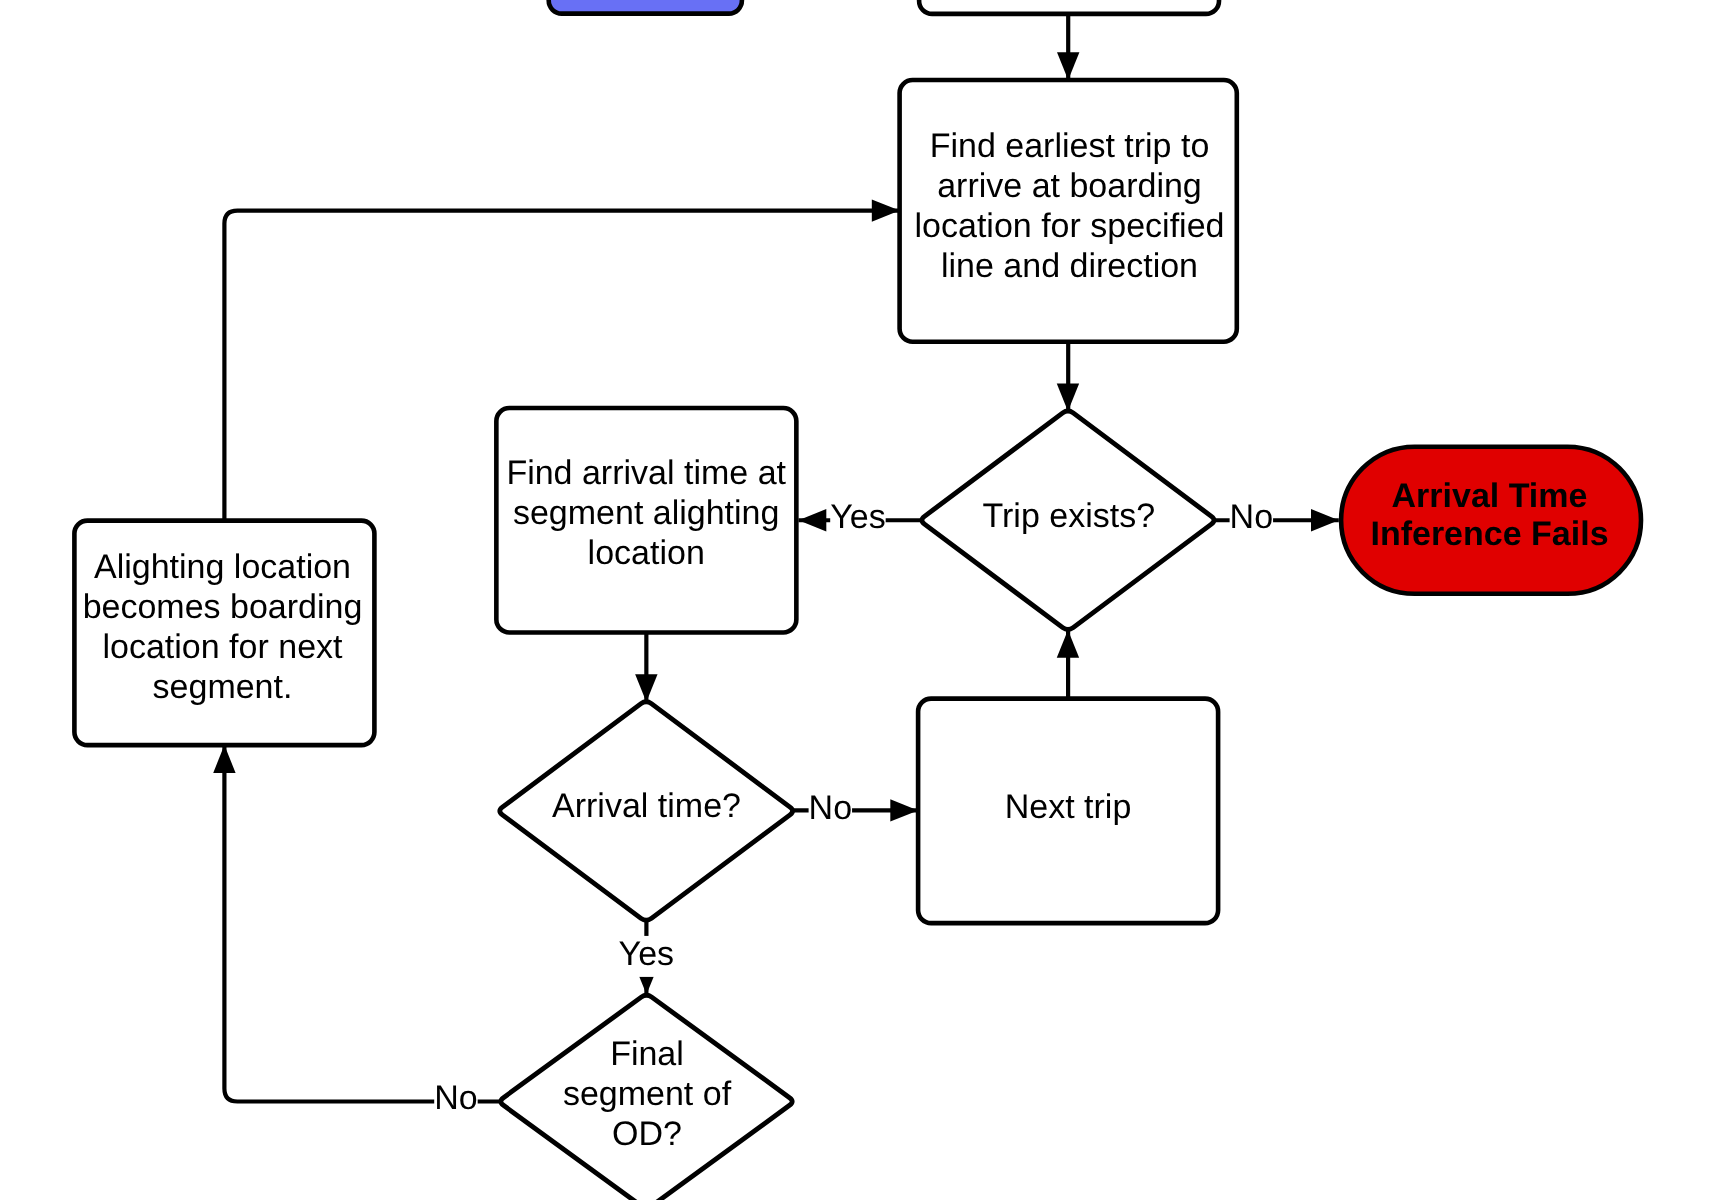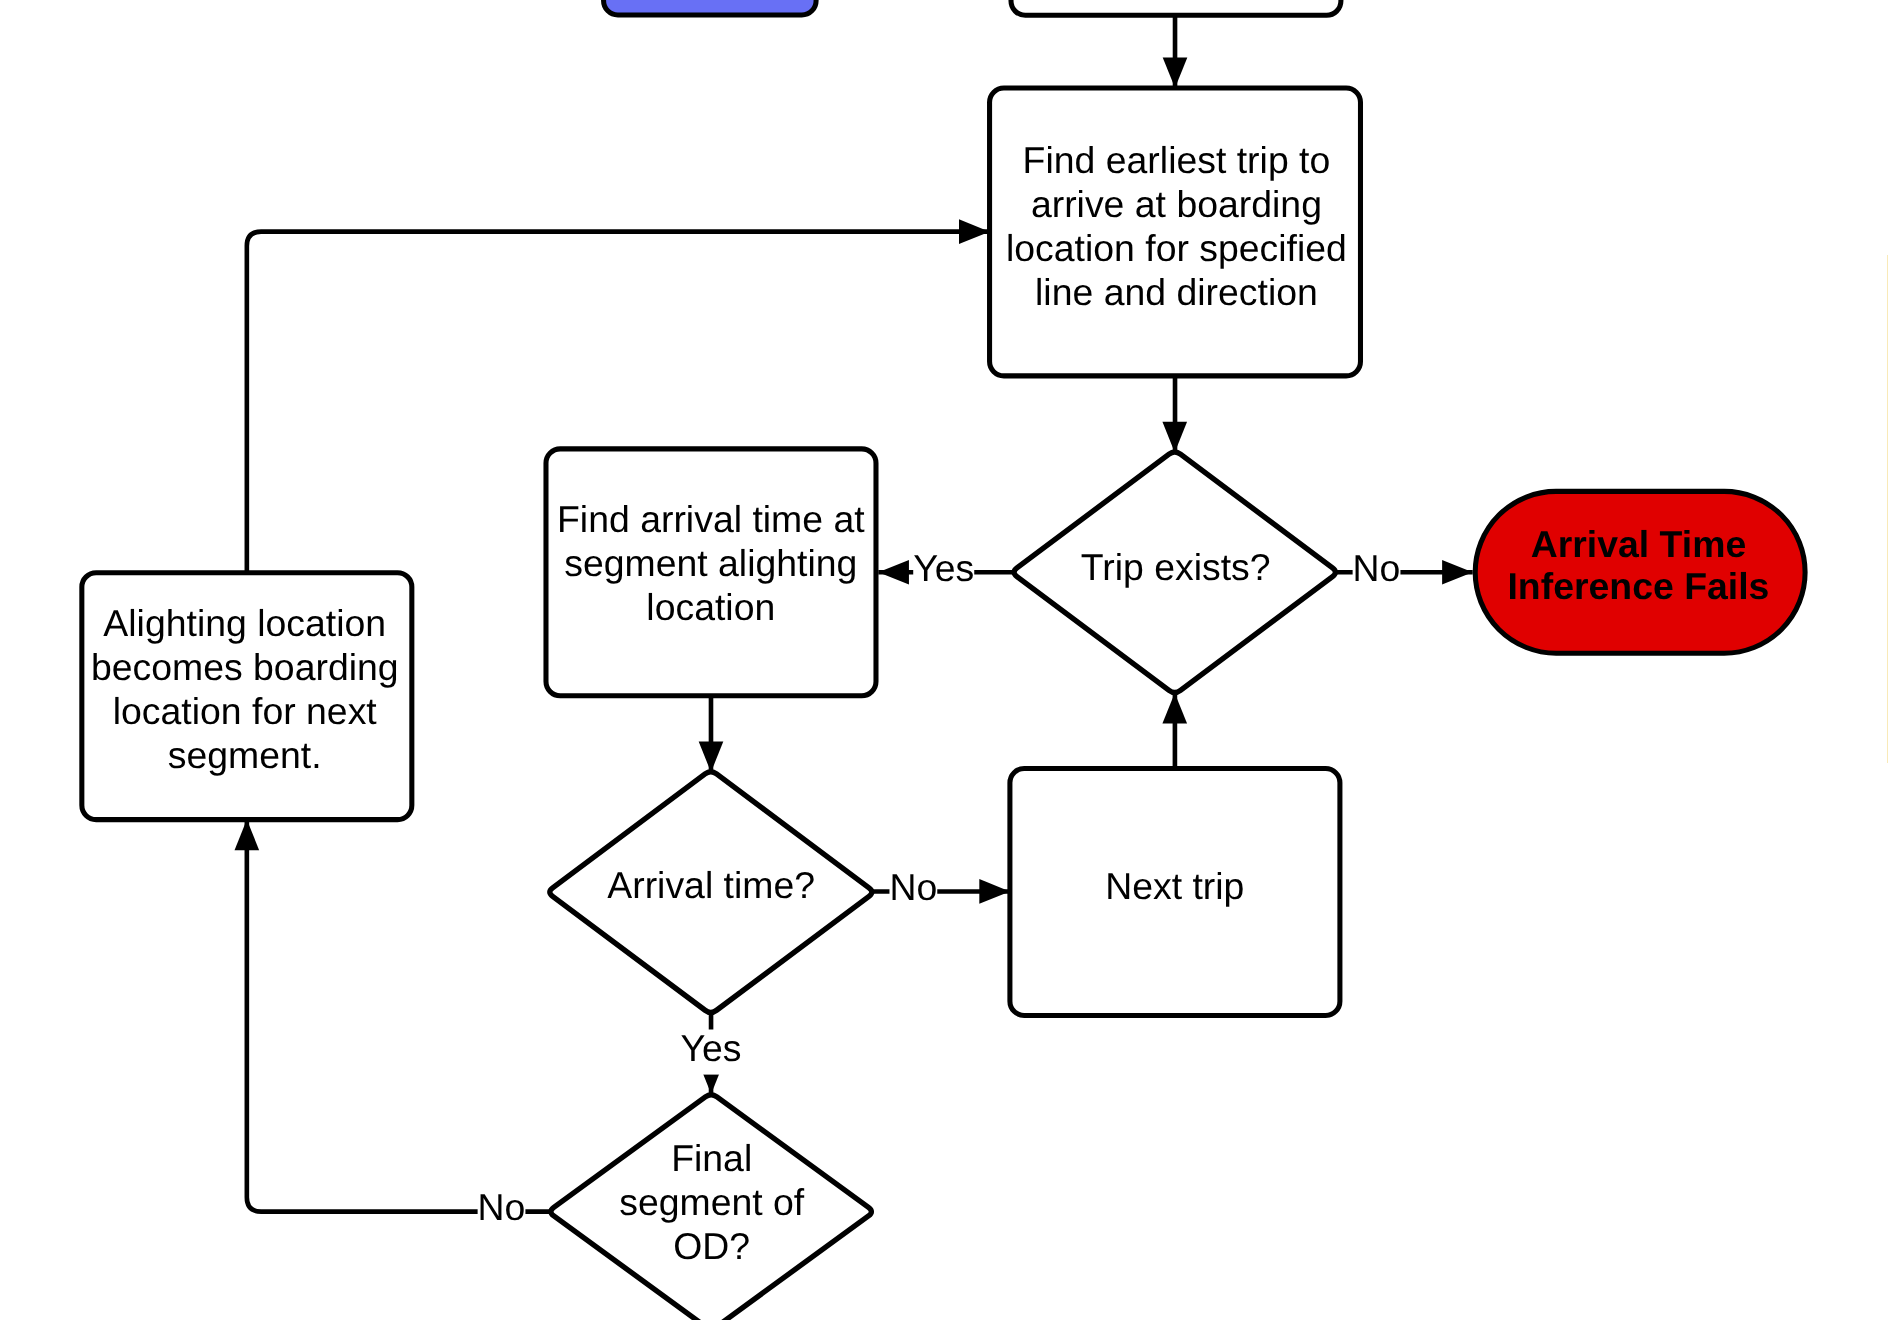--- a/index.html
+++ b/index.html
@@ -1,21 +1,21 @@
 <!DOCTYPE html>
 <html style="background: rgb(255, 255, 255);"><head>
 <meta charset="utf-8">
 <title>Arrival time inference flowchart</title>
 <style>
   html,body{margin:0;padding:0;background:#ffffff;}
   body{width:1716px;height:1200px;overflow:hidden;
        font-family:"Liberation Sans",sans-serif;
        -webkit-font-smoothing:antialiased;
        text-rendering:geometricPrecision;}
-  #stage{position:relative;width:1716px;height:1200px;background:#eab308;}
+  #stage{position:relative;width:1716px;height:1200px;background:#8b5cf6;}
   svg#chart{position:absolute;left:0;top:0;display:block;}
   .nodeshape{stroke:#000000;stroke-width:4.6;}
   .nodeshape.diamond{stroke-width:4.85;}
   .nodelabel{font-family:"Liberation Sans",sans-serif;font-size:34px;
              fill:#000000;text-anchor:middle;dominant-baseline:auto;
              will-change:opacity;}
   .nodelabel.bold{font-weight:bold;}
   .edge{fill:none;stroke:#000000;stroke-width:4.2;stroke-linecap:butt;
         stroke-linejoin:round;}
   .arrowhead{fill:#000000;stroke:none;}

